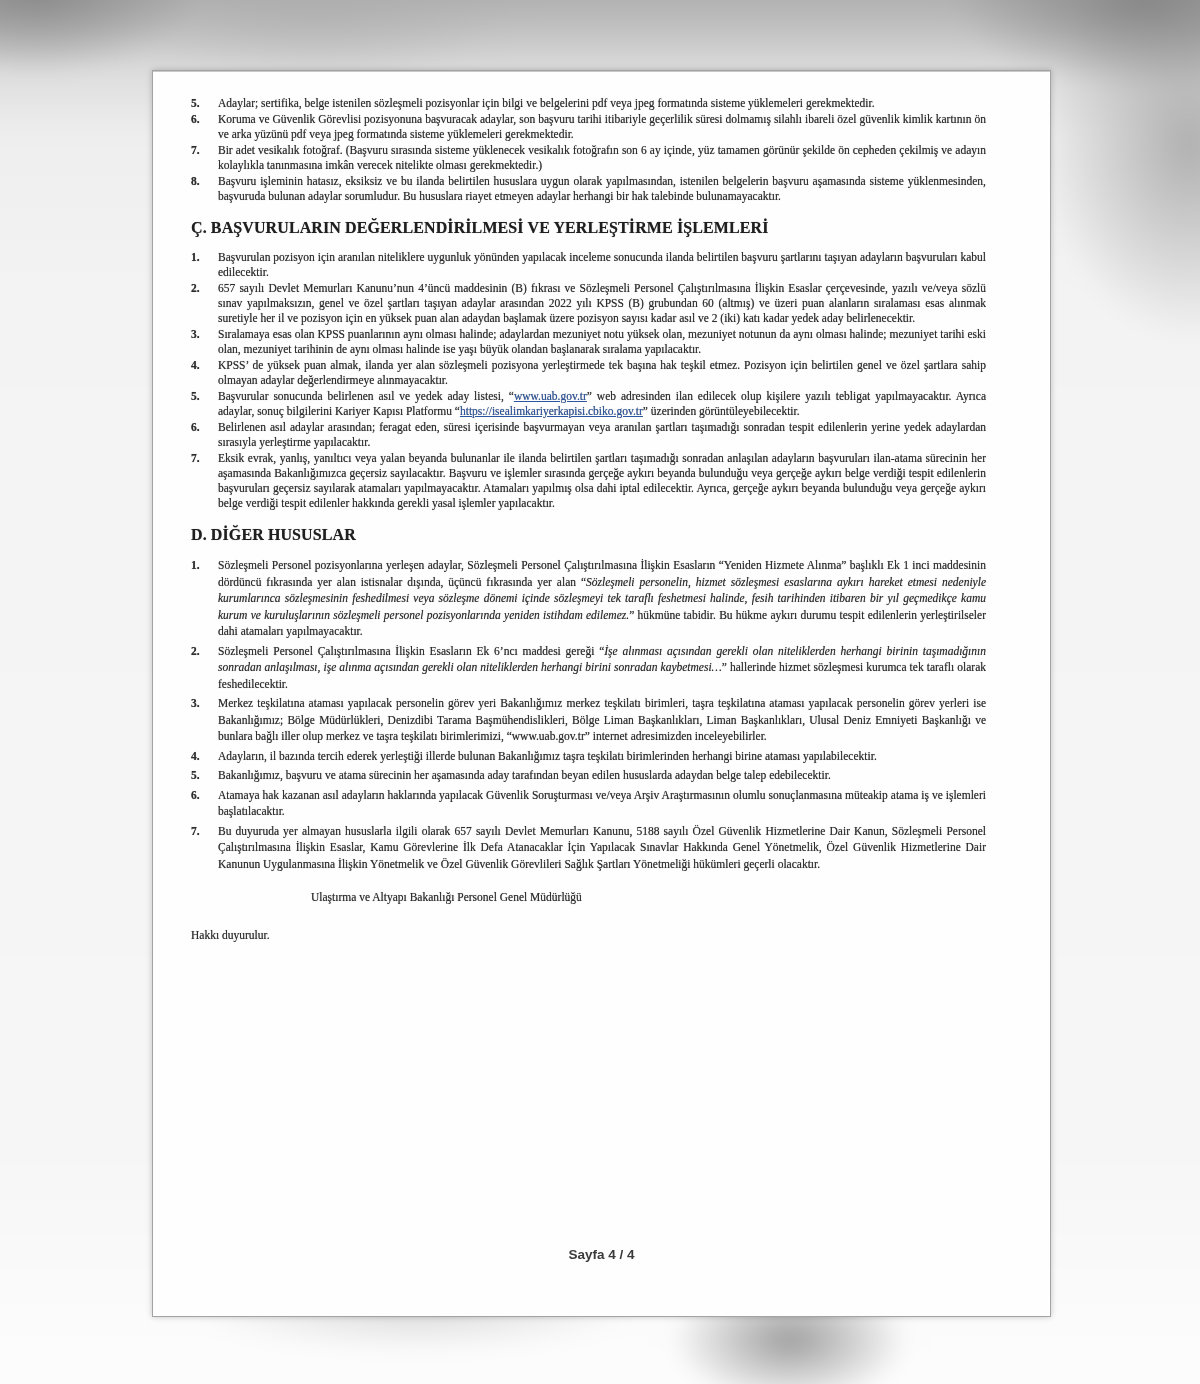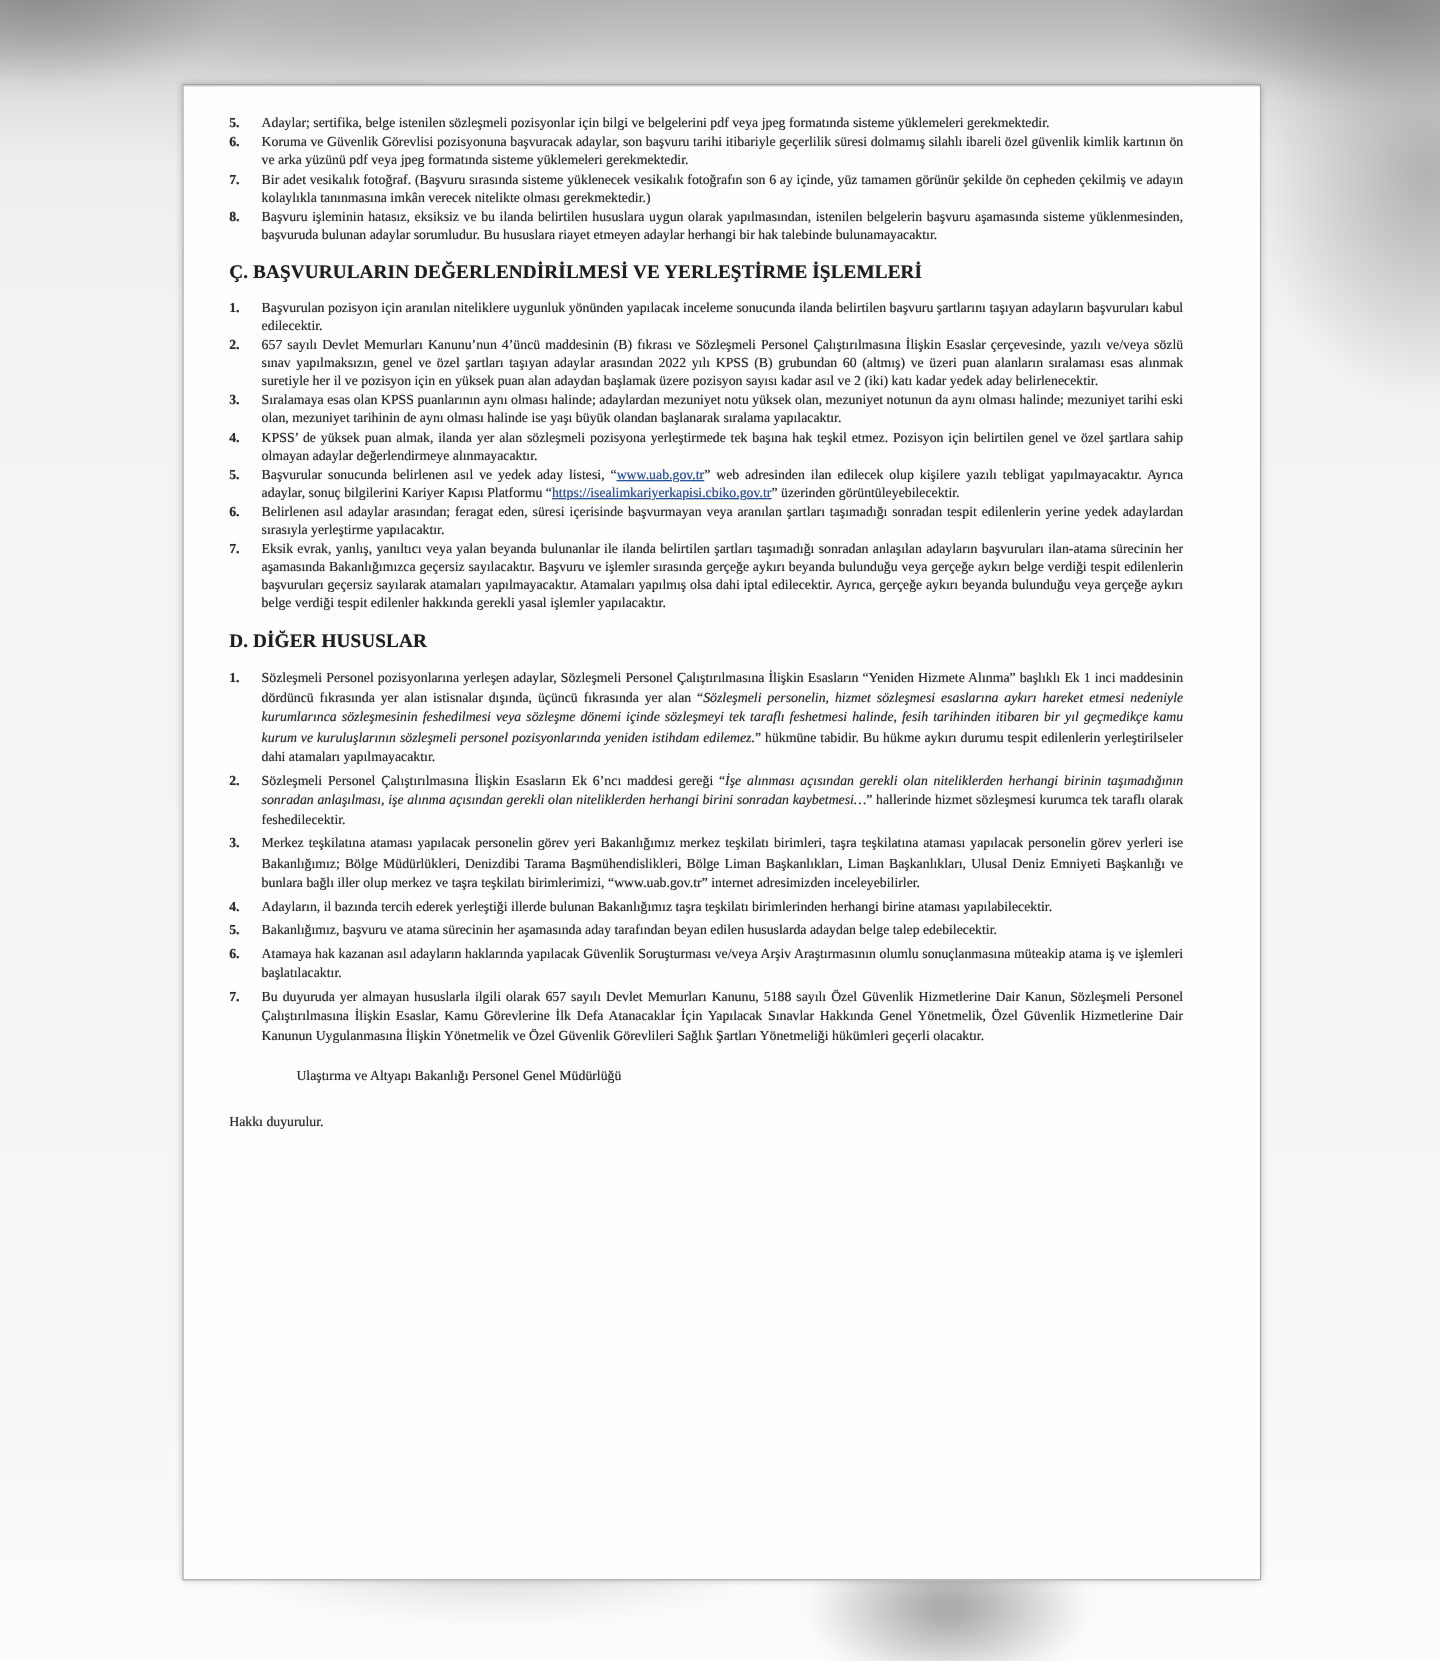--- a/index.html
+++ b/index.html
@@ -38,21 +38,21 @@
   .list .li{display:flex;margin:0 0 1px 0;}
   .num{width:27px;font-weight:bold;flex:none;line-height:15px;}
   .txt{flex:1;text-align:justify;line-height:15px;}
   .list.d .li{margin-bottom:3px;}
   .list.d .num,.list.d .txt{line-height:16.5px;}
   .txt .italic{font-style:italic;}
   a.link{color:#2a55a0;text-decoration:underline;cursor:pointer;}
   .contact{margin:17px 0 0 56px;line-height:17.5px;}
   .row .lbl{display:inline-block;width:54px;font-weight:bold;}
   .row .colon{display:inline-block;width:10px;}
-  .row.indent{}
+  .row.indent{margin-left:64px;}
   .row .bold{font-weight:bold;}
   .closing{margin:21px 0 0 0;line-height:15px;}
   .footer{
     position:absolute;left:0;right:0;top:1176px;text-align:center;
     font-family:"Liberation Sans", sans-serif;
     font-size:13.5px;font-weight:bold;color:#3a3a3a;
   }
 </style>
 </head>
 <body>
@@ -147,13 +147,14 @@
 
     <div class="contact">
       <div class="row indent">
         <span class="val">Ulaştırma ve Altyapı Bakanlığı Personel Genel Müdürlüğü</span>
       </div>
     </div>
 
     <p class="closing">Hakkı duyurulur.</p>
   </div>
 
+  <div class="footer">Sayfa 4 / 4</div>
 </div>
 
 </body></html>

